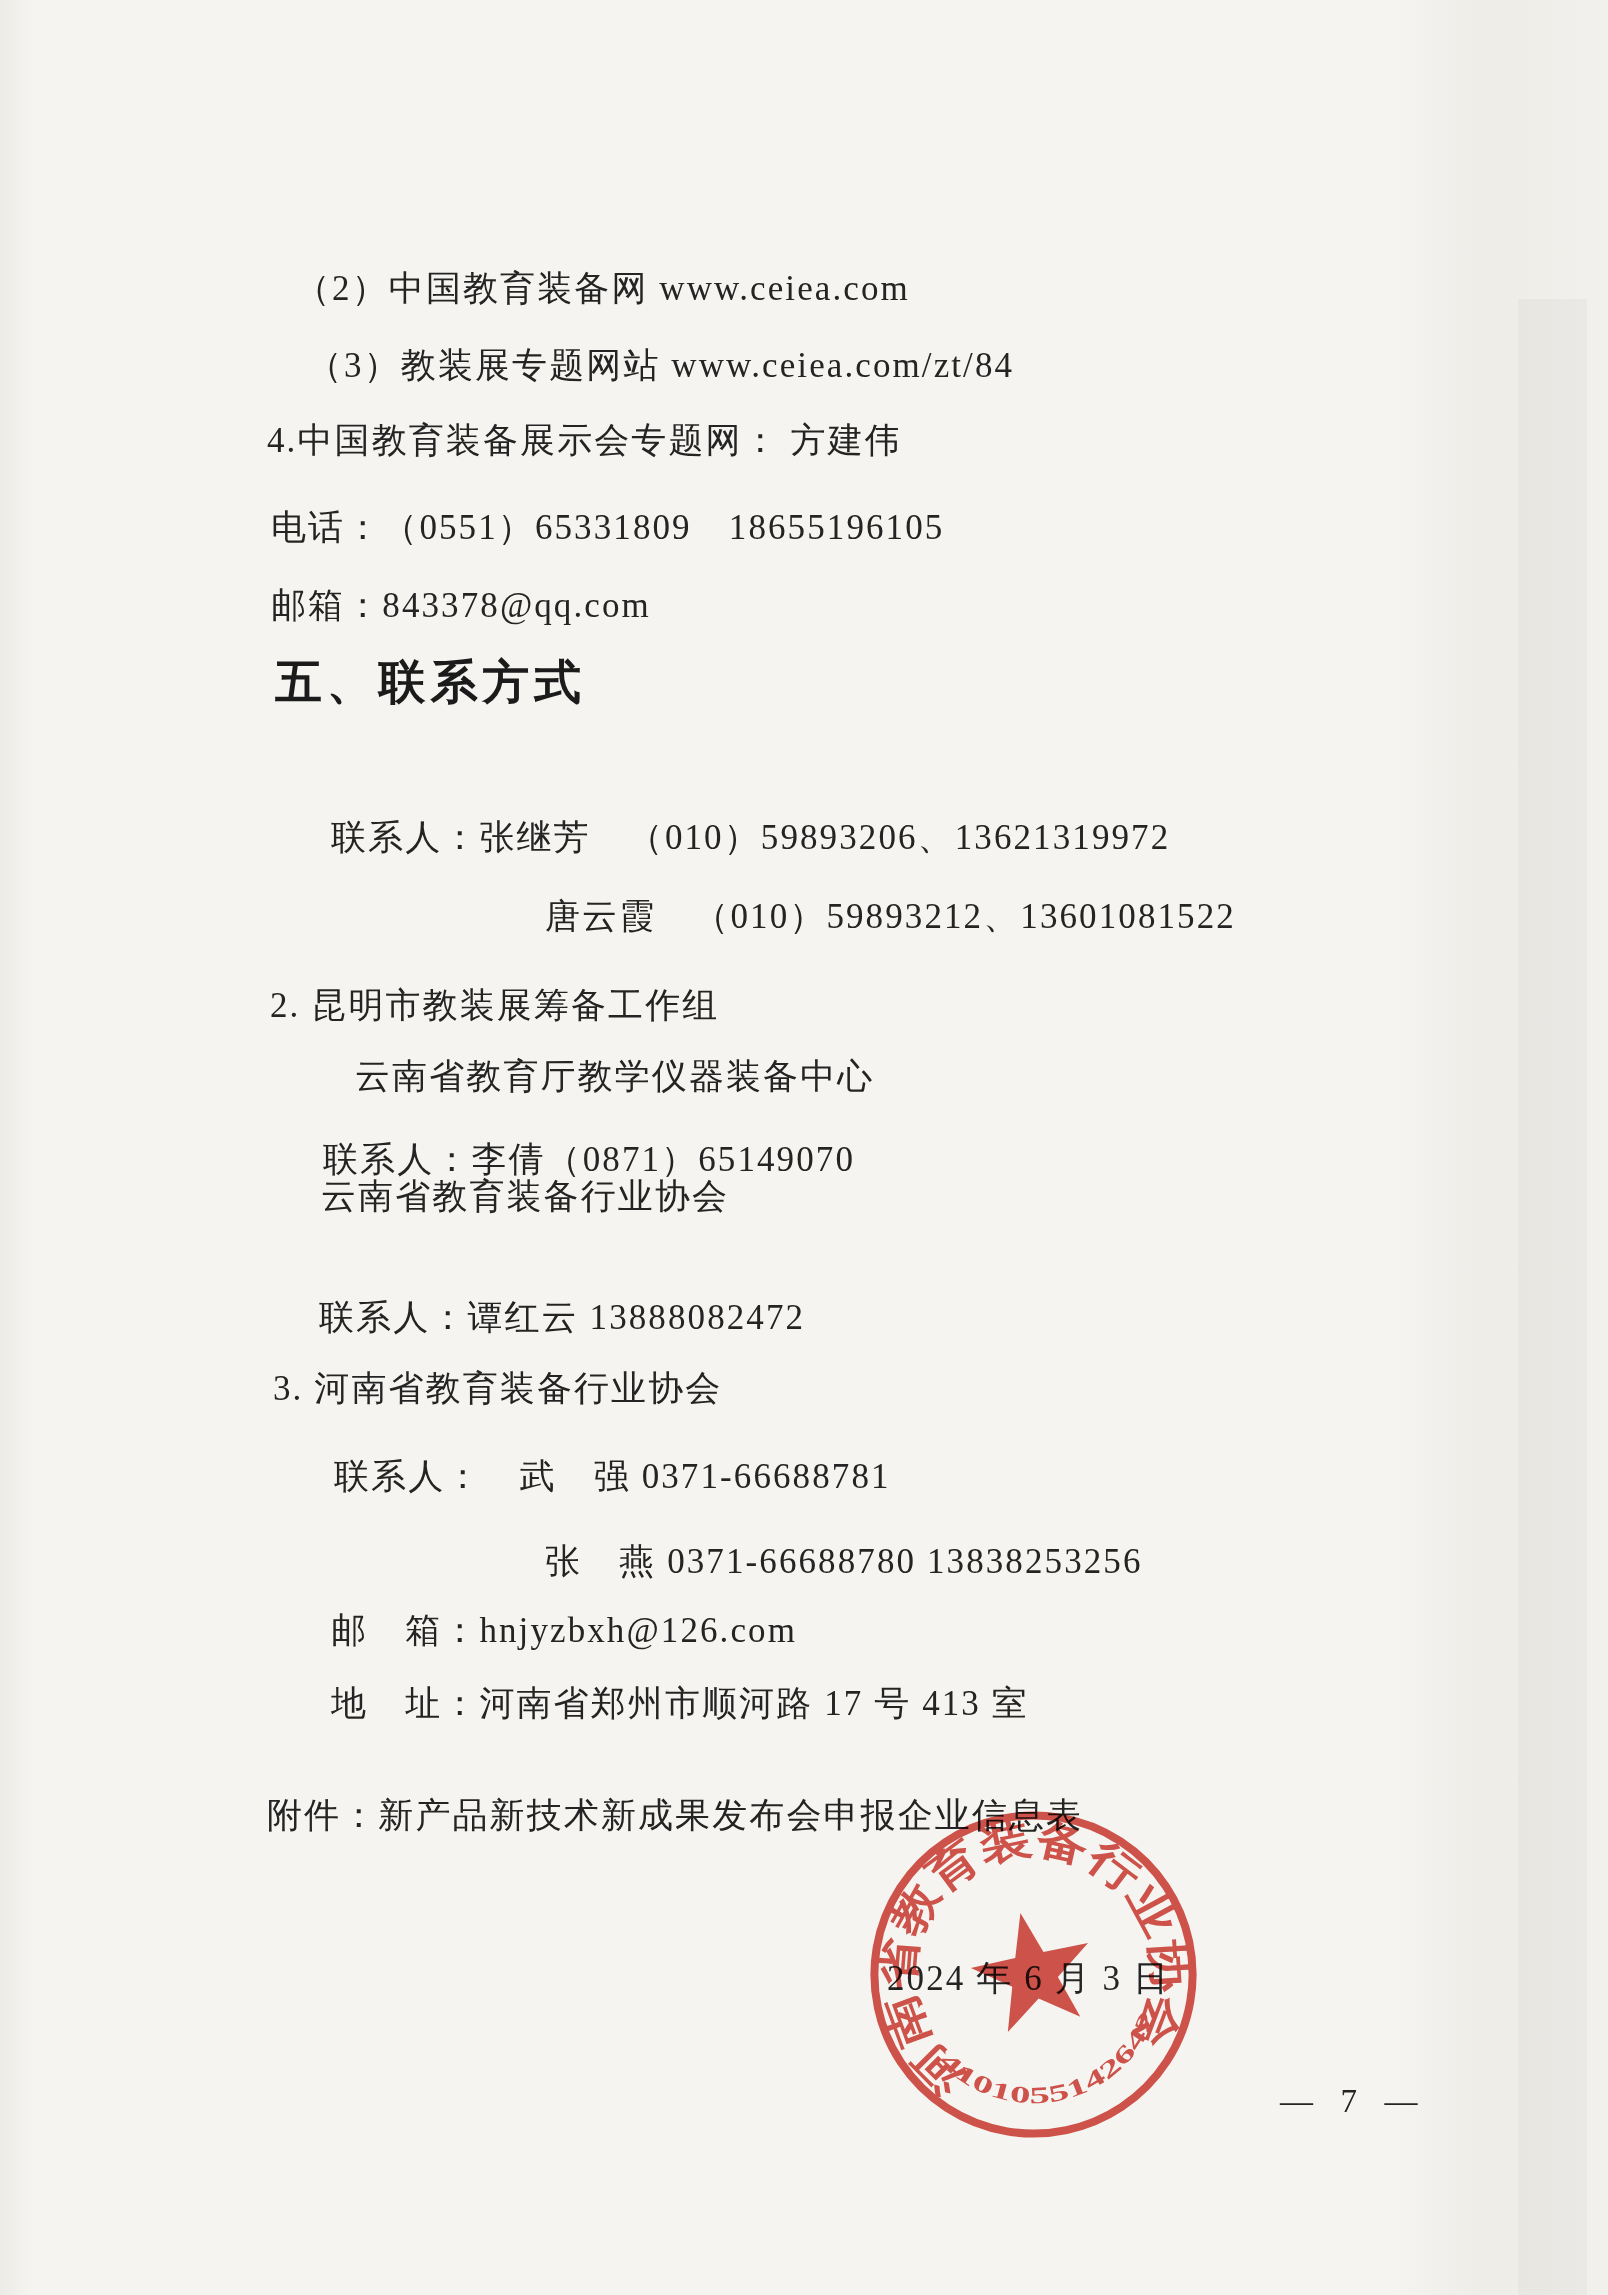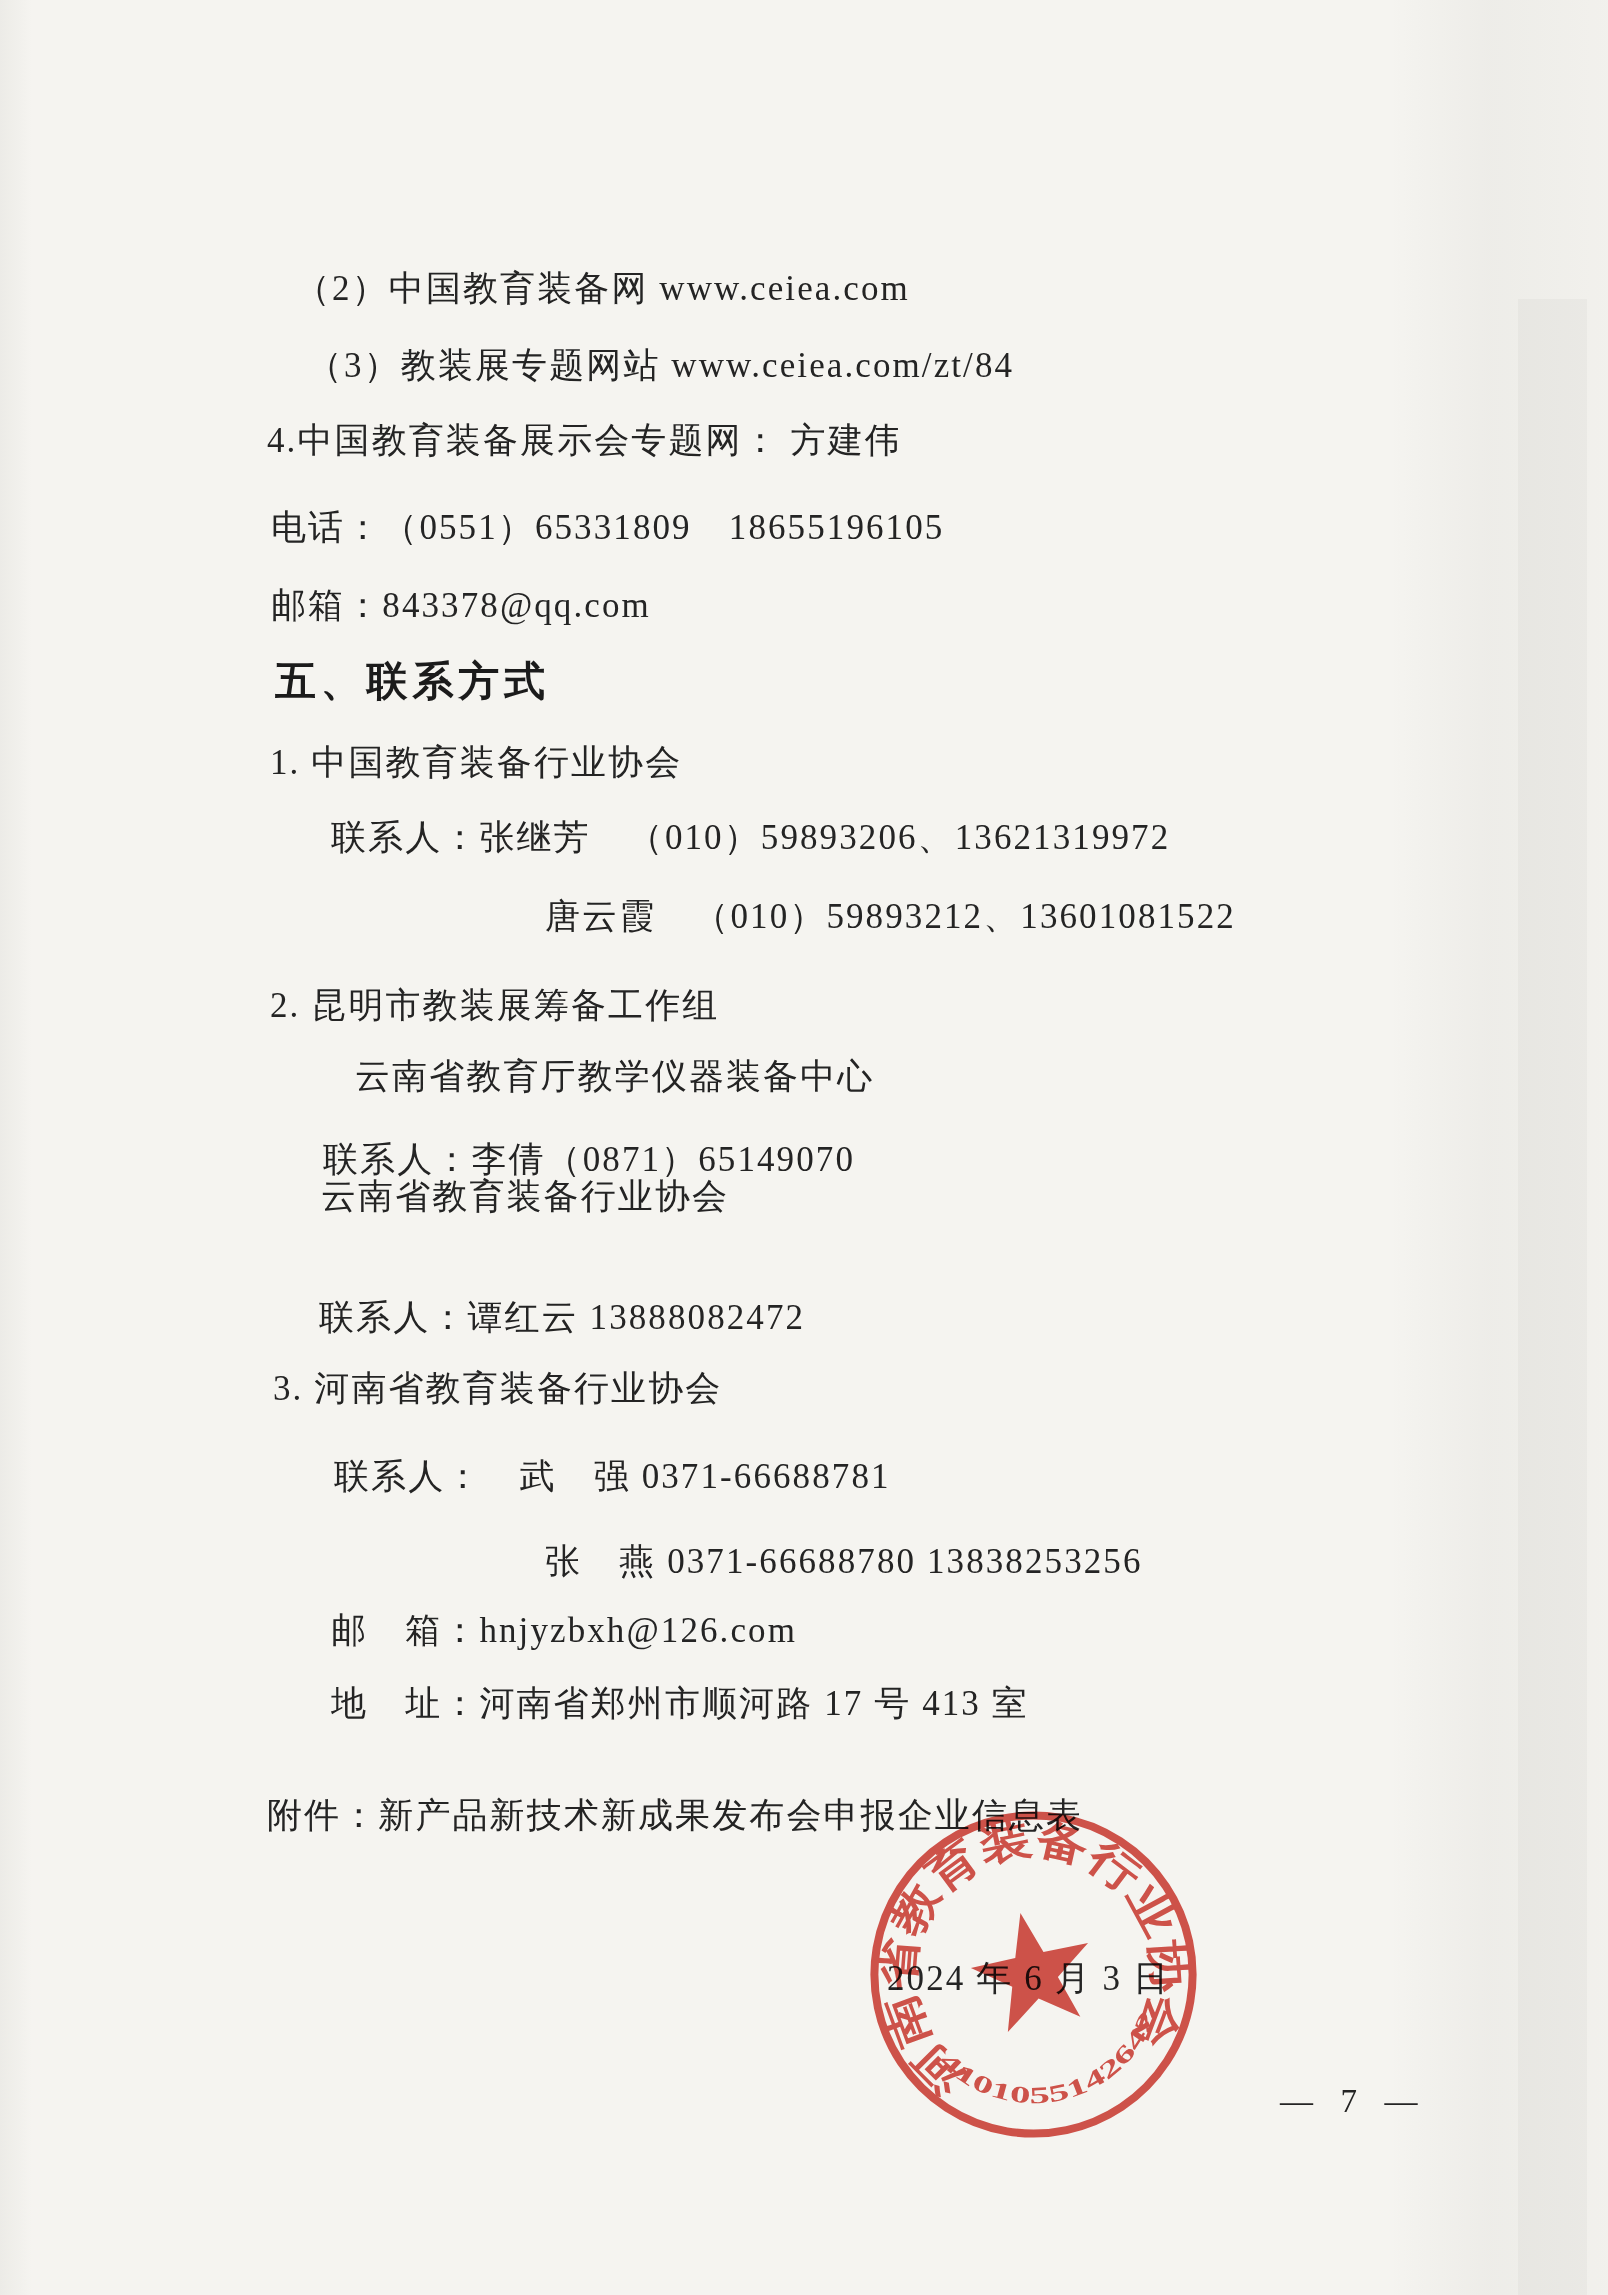--- a/index.html
+++ b/index.html
@@ -33,21 +33,21 @@
     position: absolute;
     font-size: 35px;
     line-height: 41px;
     letter-spacing: 2.1px;
     white-space: pre;
     color: #242424;
   }
   .heading {
     font-family: "DejaVu Sans", "Liberation Sans", sans-serif;
     font-weight: 700;
-    font-size: 41px;
+    font-size: 47px;
     letter-spacing: 4.8px;
     color: #1b1b1b;
   }
   .page-number {
     font-size: 33px;
     letter-spacing: 9.6px;
   }
   .stamp {
     position: absolute;
     left: 860px;
@@ -72,21 +72,20 @@
   <div class="scan-band-left"></div>
 
   <div class="line" style="left:295px; top:268px;">（2）中国教育装备网 www.ceiea.com</div>
   <div class="line" style="left:307px; top:345px;">（3）教装展专题网站 www.ceiea.com/zt/84</div>
   <div class="line" style="left:267px; top:420px;">4.中国教育装备展示会专题网： 方建伟</div>
   <div class="line" style="left:271px; top:507px;">电话：（0551）65331809　18655196105</div>
   <div class="line" style="left:271px; top:585px;">邮箱：843378@qq.com</div>
 
   <div class="line heading" style="left:275px; top:661px;">五、联系方式</div>
 
-  <div class="line" style="left:270px; top:742px;">1. 中国教育装备行业协会</div>
   <div class="line" style="left:331px; top:817px;">联系人：张继芳　（010）59893206、13621319972</div>
   <div class="line" style="left:545px; top:896px;">唐云霞　（010）59893212、13601081522</div>
 
   <div class="line" style="left:270px; top:985px;">2. 昆明市教装展筹备工作组</div>
   <div class="line" style="left:355px; top:1056px;">云南省教育厅教学仪器装备中心</div>
   <div class="line" style="left:323px; top:1139px;text-align:right;">联系人：李倩（0871）65149070</div>
   <div class="line" style="left:321px; top:1176px;">云南省教育装备行业协会</div>
   <div class="line" style="left:319px; top:1297px;">联系人：谭红云 13888082472</div>
 
   <div class="line" style="left:273px; top:1368px;">3. 河南省教育装备行业协会</div>

